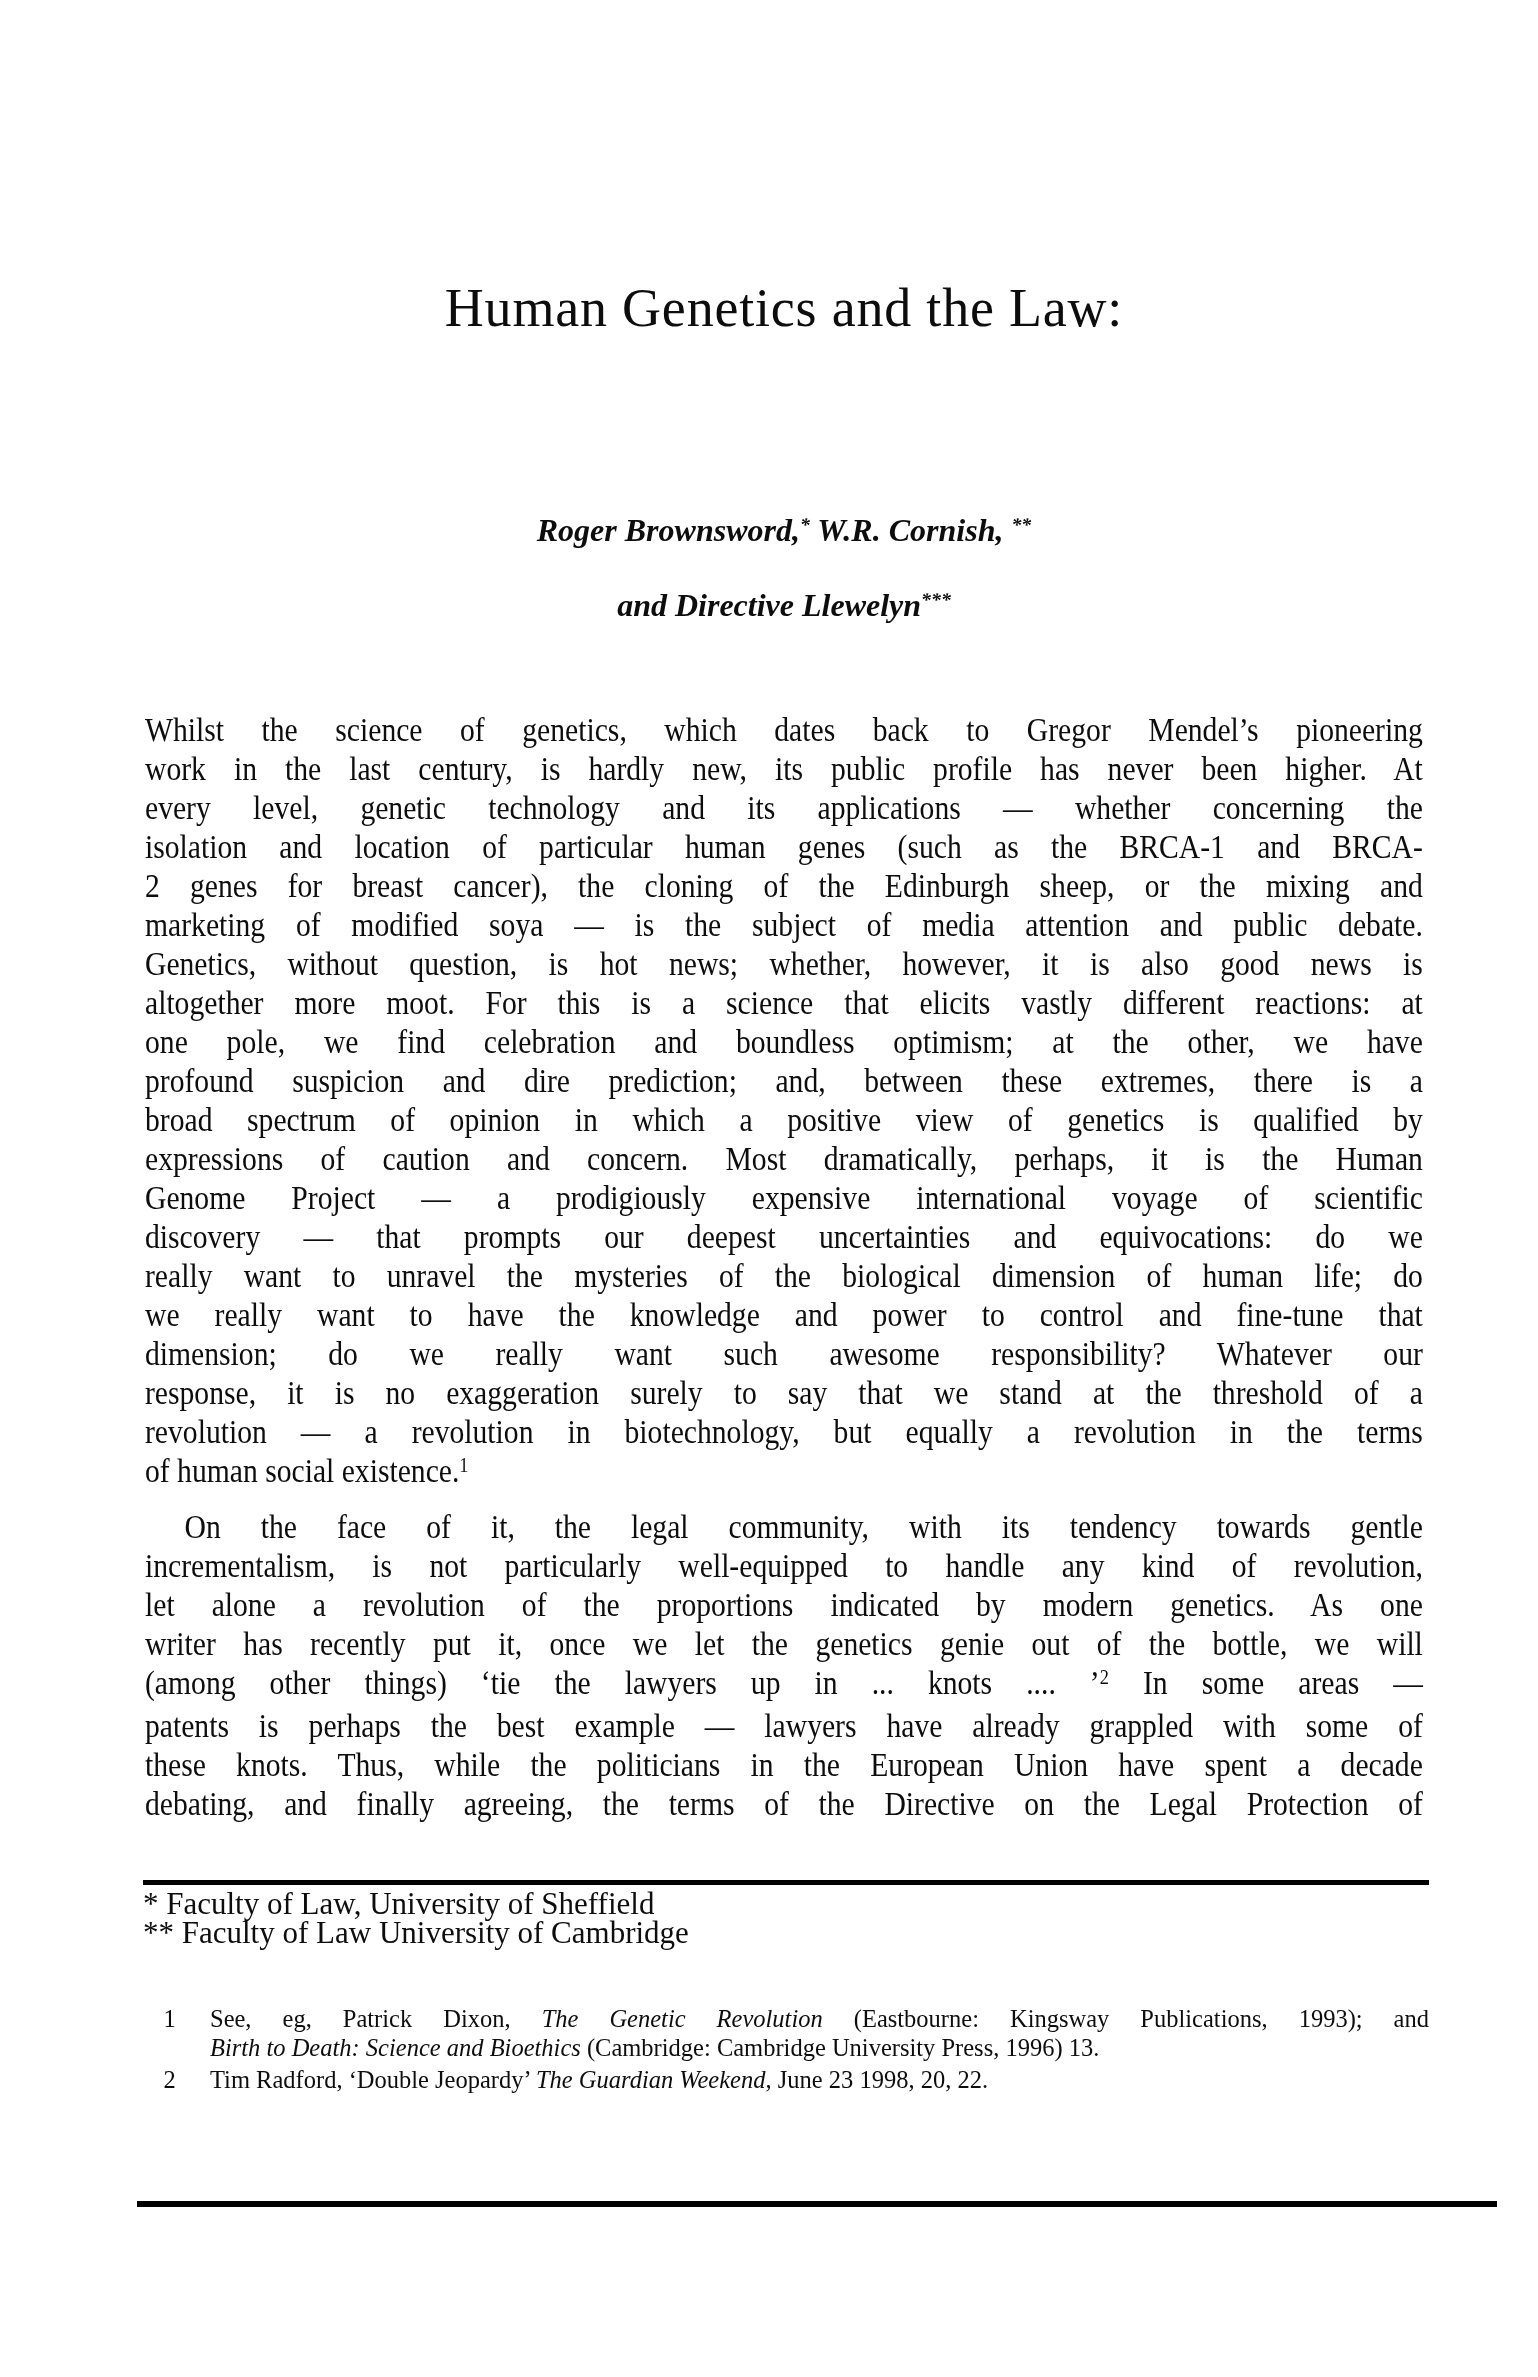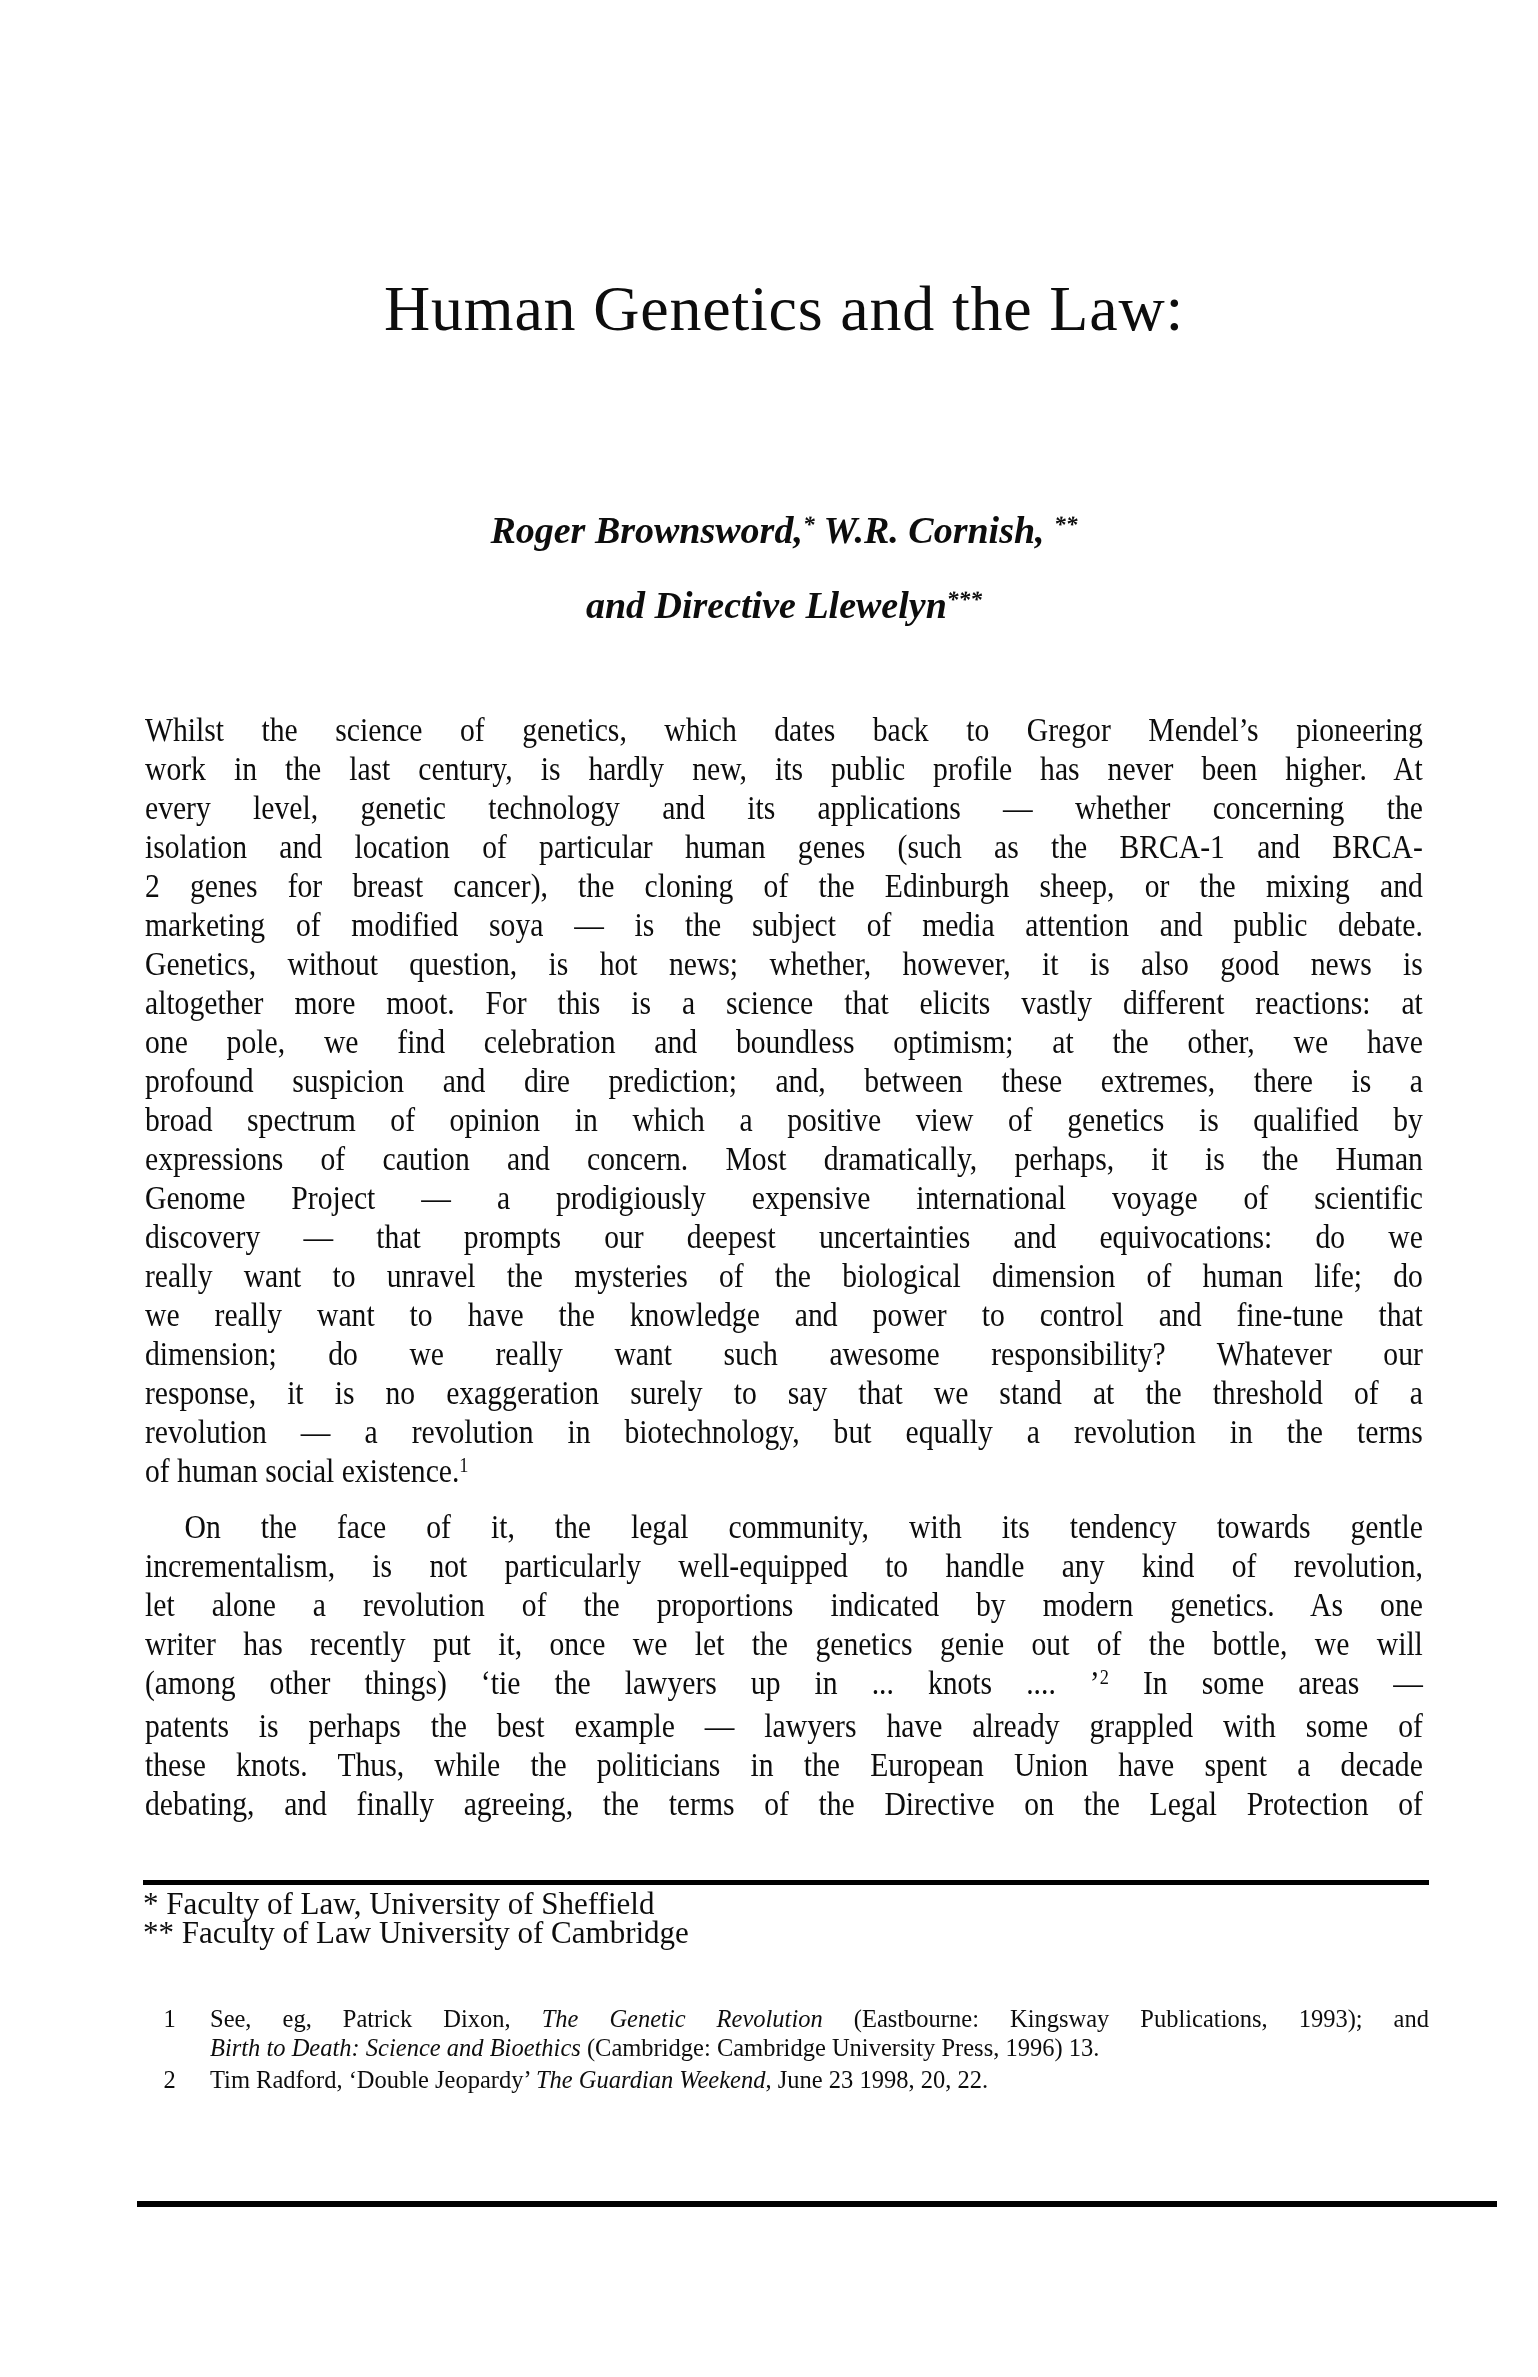--- a/index.html
+++ b/index.html
@@ -9,27 +9,27 @@
     background:#ffffff;
     color:#0d0d0d;
     font-family:"Liberation Serif", serif;
     overflow:hidden;
   }
   .abs{position:absolute;}
   .center{text-align:center;}
   
   .title-block{
     top:267px;left:145px;width:1278px;
-    font-size:64px;line-height:83px;
+    font-size:54px;line-height:83px;
     letter-spacing:0.8px;
   }
   
   .author-line{
     left:145px;width:1278px;
-    font-size:38px;line-height:46px;
+    font-size:32px;line-height:46px;
     font-style:italic;font-weight:bold;
   }
   .author-1{top:507px;}
   .author-2{top:582px;}
   .sup{font-size:0.62em;position:relative;top:-0.48em;}
   .it{font-style:italic;margin-top:16px;}
   
   .body-text{
     top:711px;left:145px;width:1423px;
     font-size:33px;line-height:39px;

